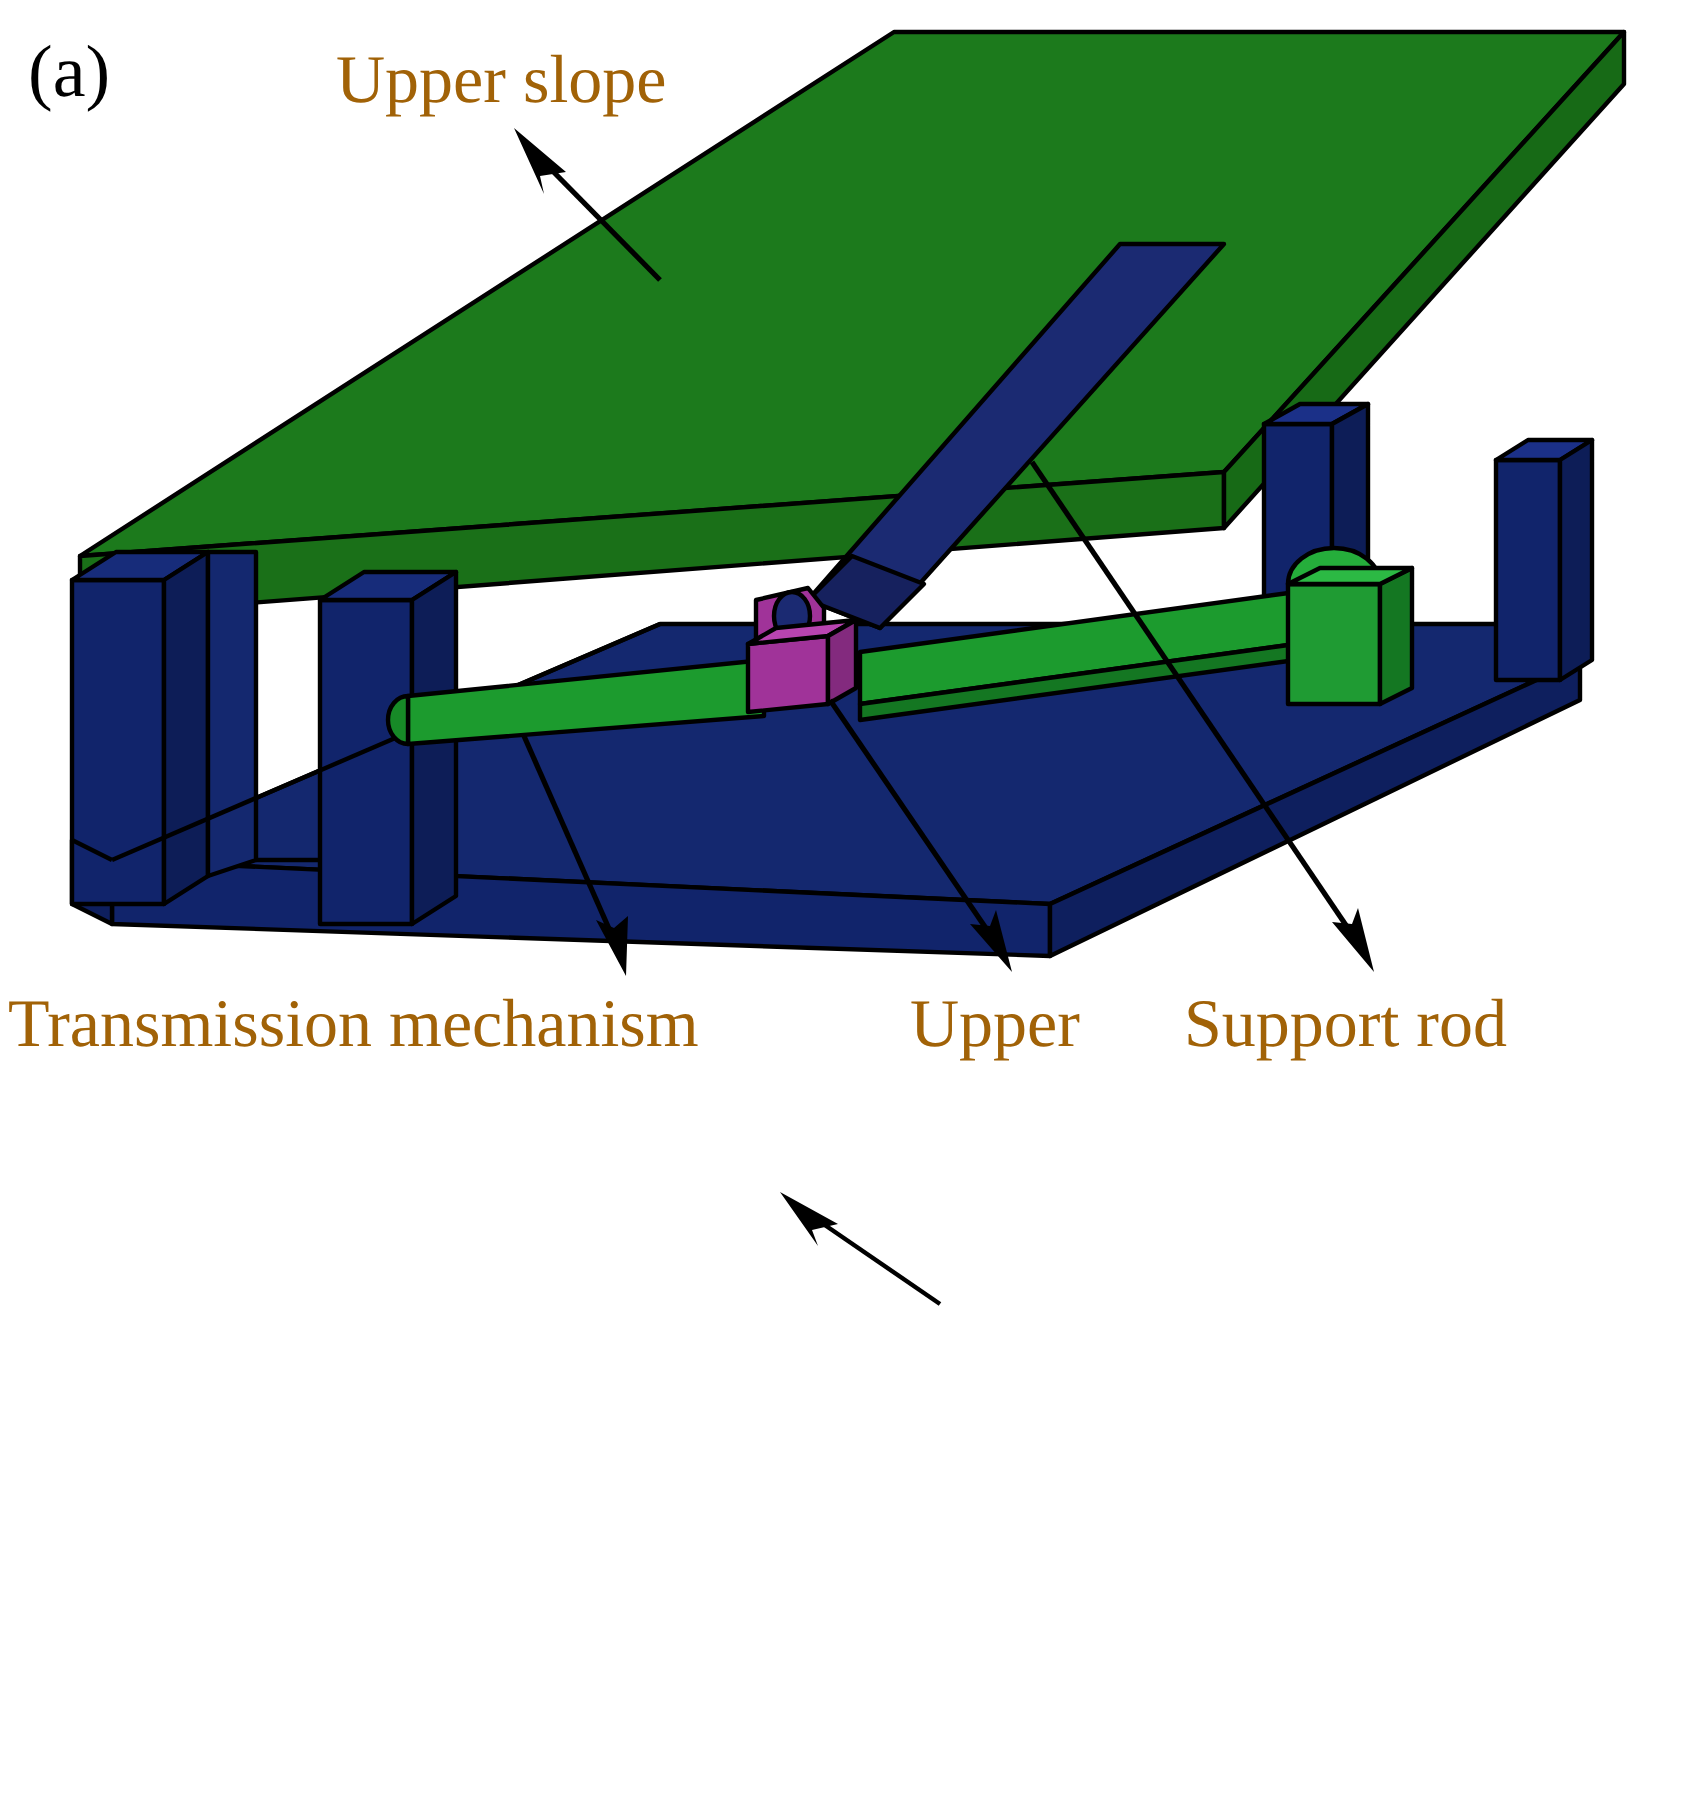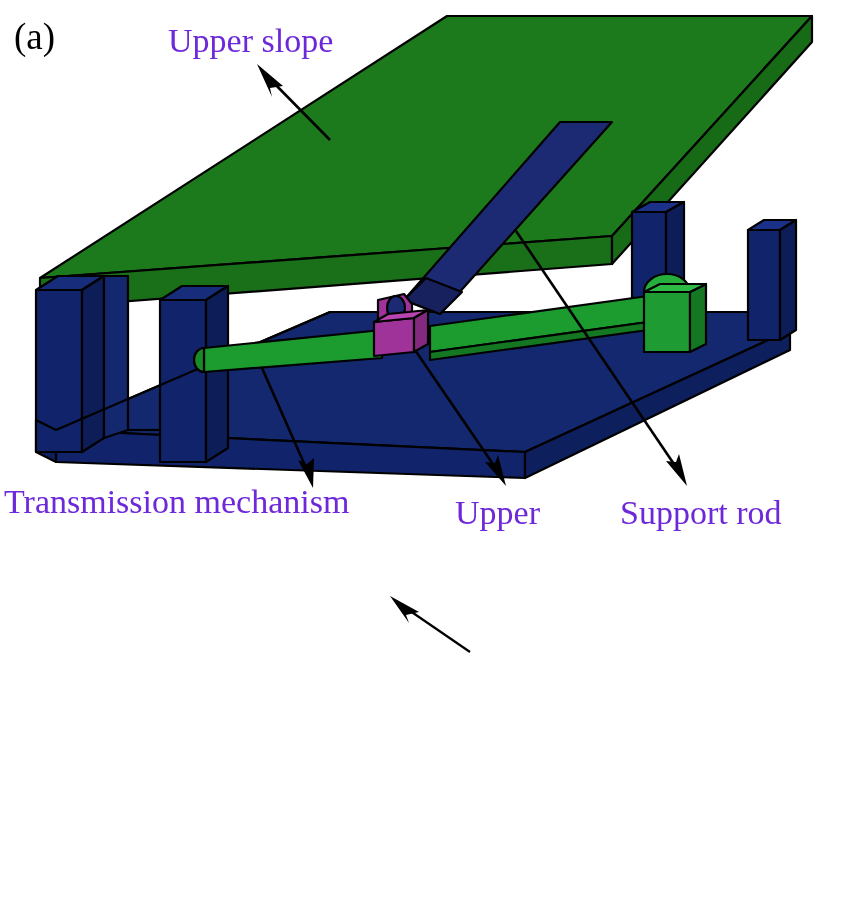--- a/index.html
+++ b/index.html
@@ -44,32 +44,32 @@
     font-family: "Liberation Serif", "DejaVu Serif", serif;
     color: #000000;
     white-space: nowrap;
     font-size: 37px;
     line-height: 1;
   }
 
   .callout-label {
     position: absolute;
     font-family: "Liberation Serif", "DejaVu Serif", serif;
-    color: #6d28d9;
+    color: #a16207;
     white-space: nowrap;
     font-size: 34px;
     line-height: 1;
   }
 
   #label-panel-a { left: 14px;  top: 18px;  }
 
   #label-upper-slope        { left: 168px; top: 24px;  }
-  #label-transmission       { left: 4px;   top: 485px; }
+  #label-transmission       { left: 4px;   top: 496px; }
   #label-slider             { left: 455px; top: 496px; }
-  #label-support-rod        { left: 592px; top: 496px; margin-left: 28px; }
+  #label-support-rod        { left: 592px; top: 496px; }
 
   svg { display: block; }
 </style>
 </head>
 <body>
 
 <div id="figure">
 
   <div class="panel" id="panel-a">
     <svg class="svg-layer" viewBox="0 0 850 906" width="850" height="906">

